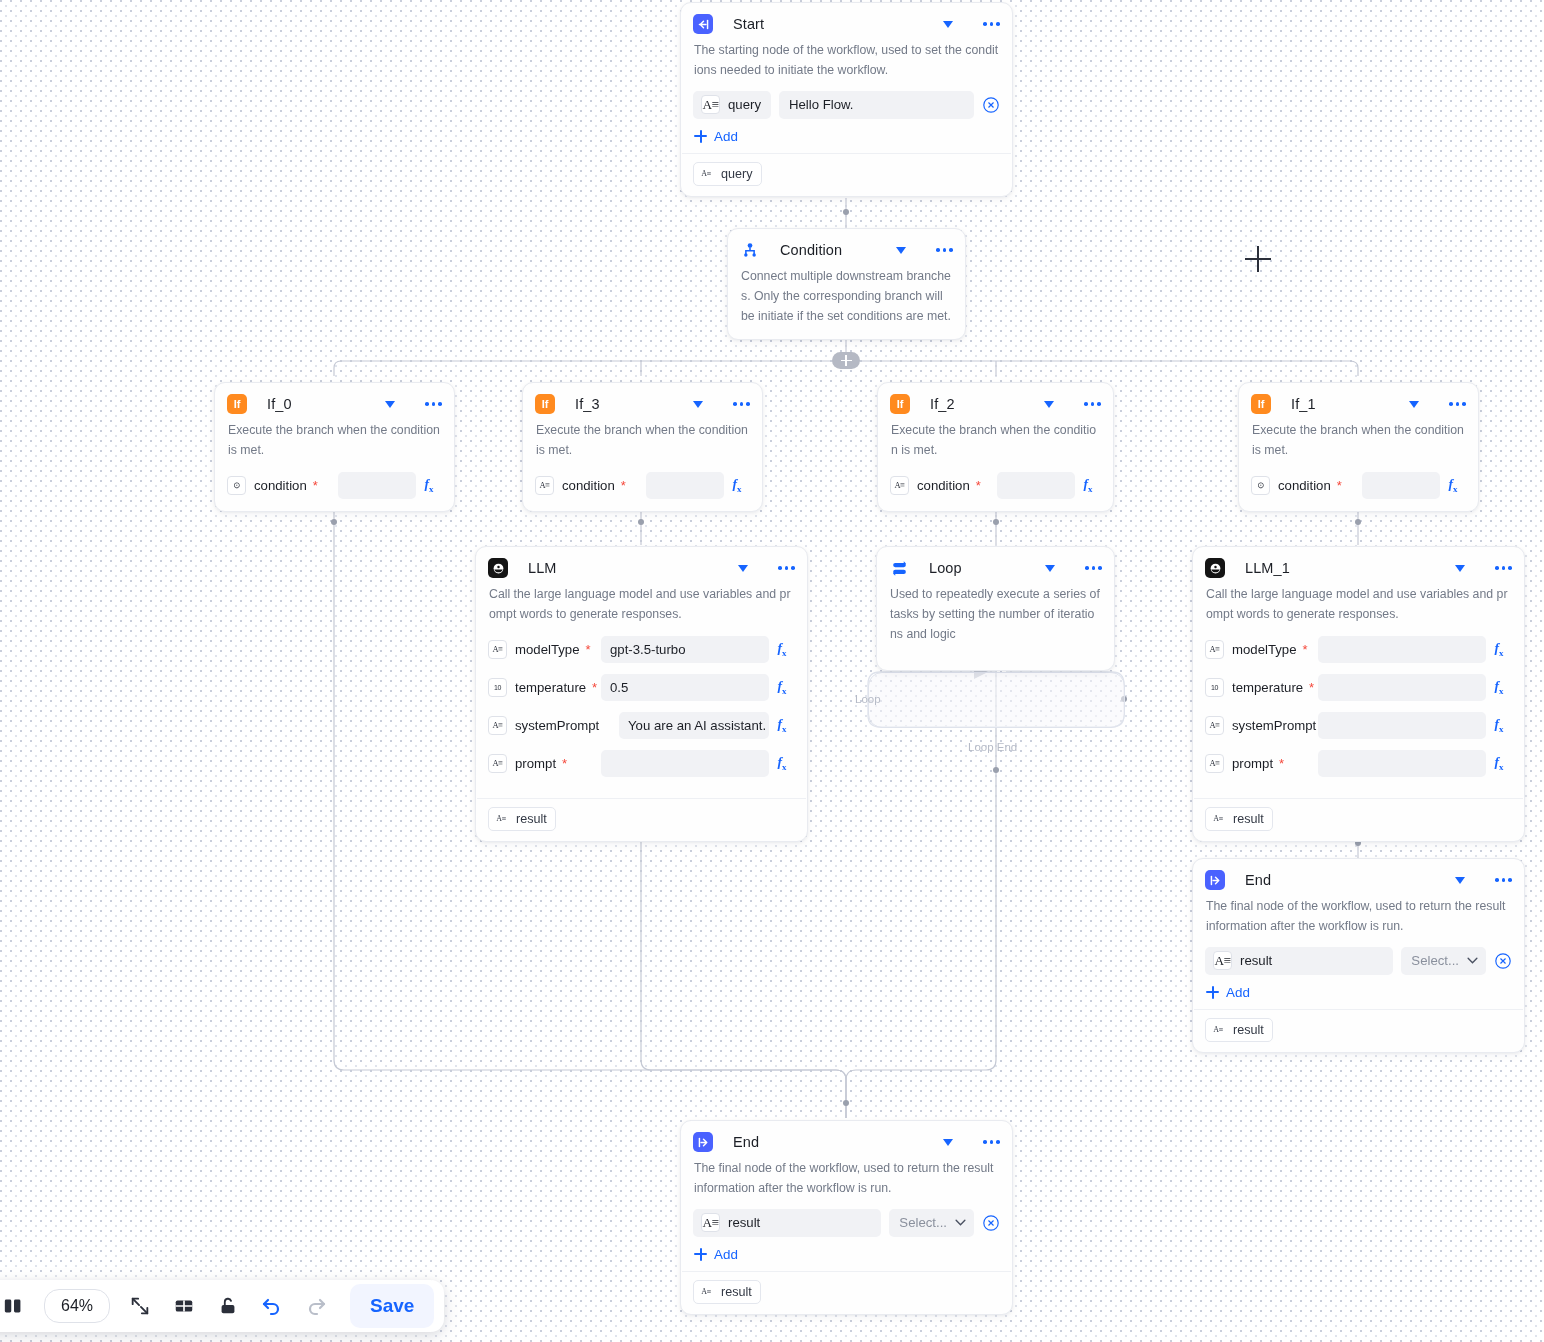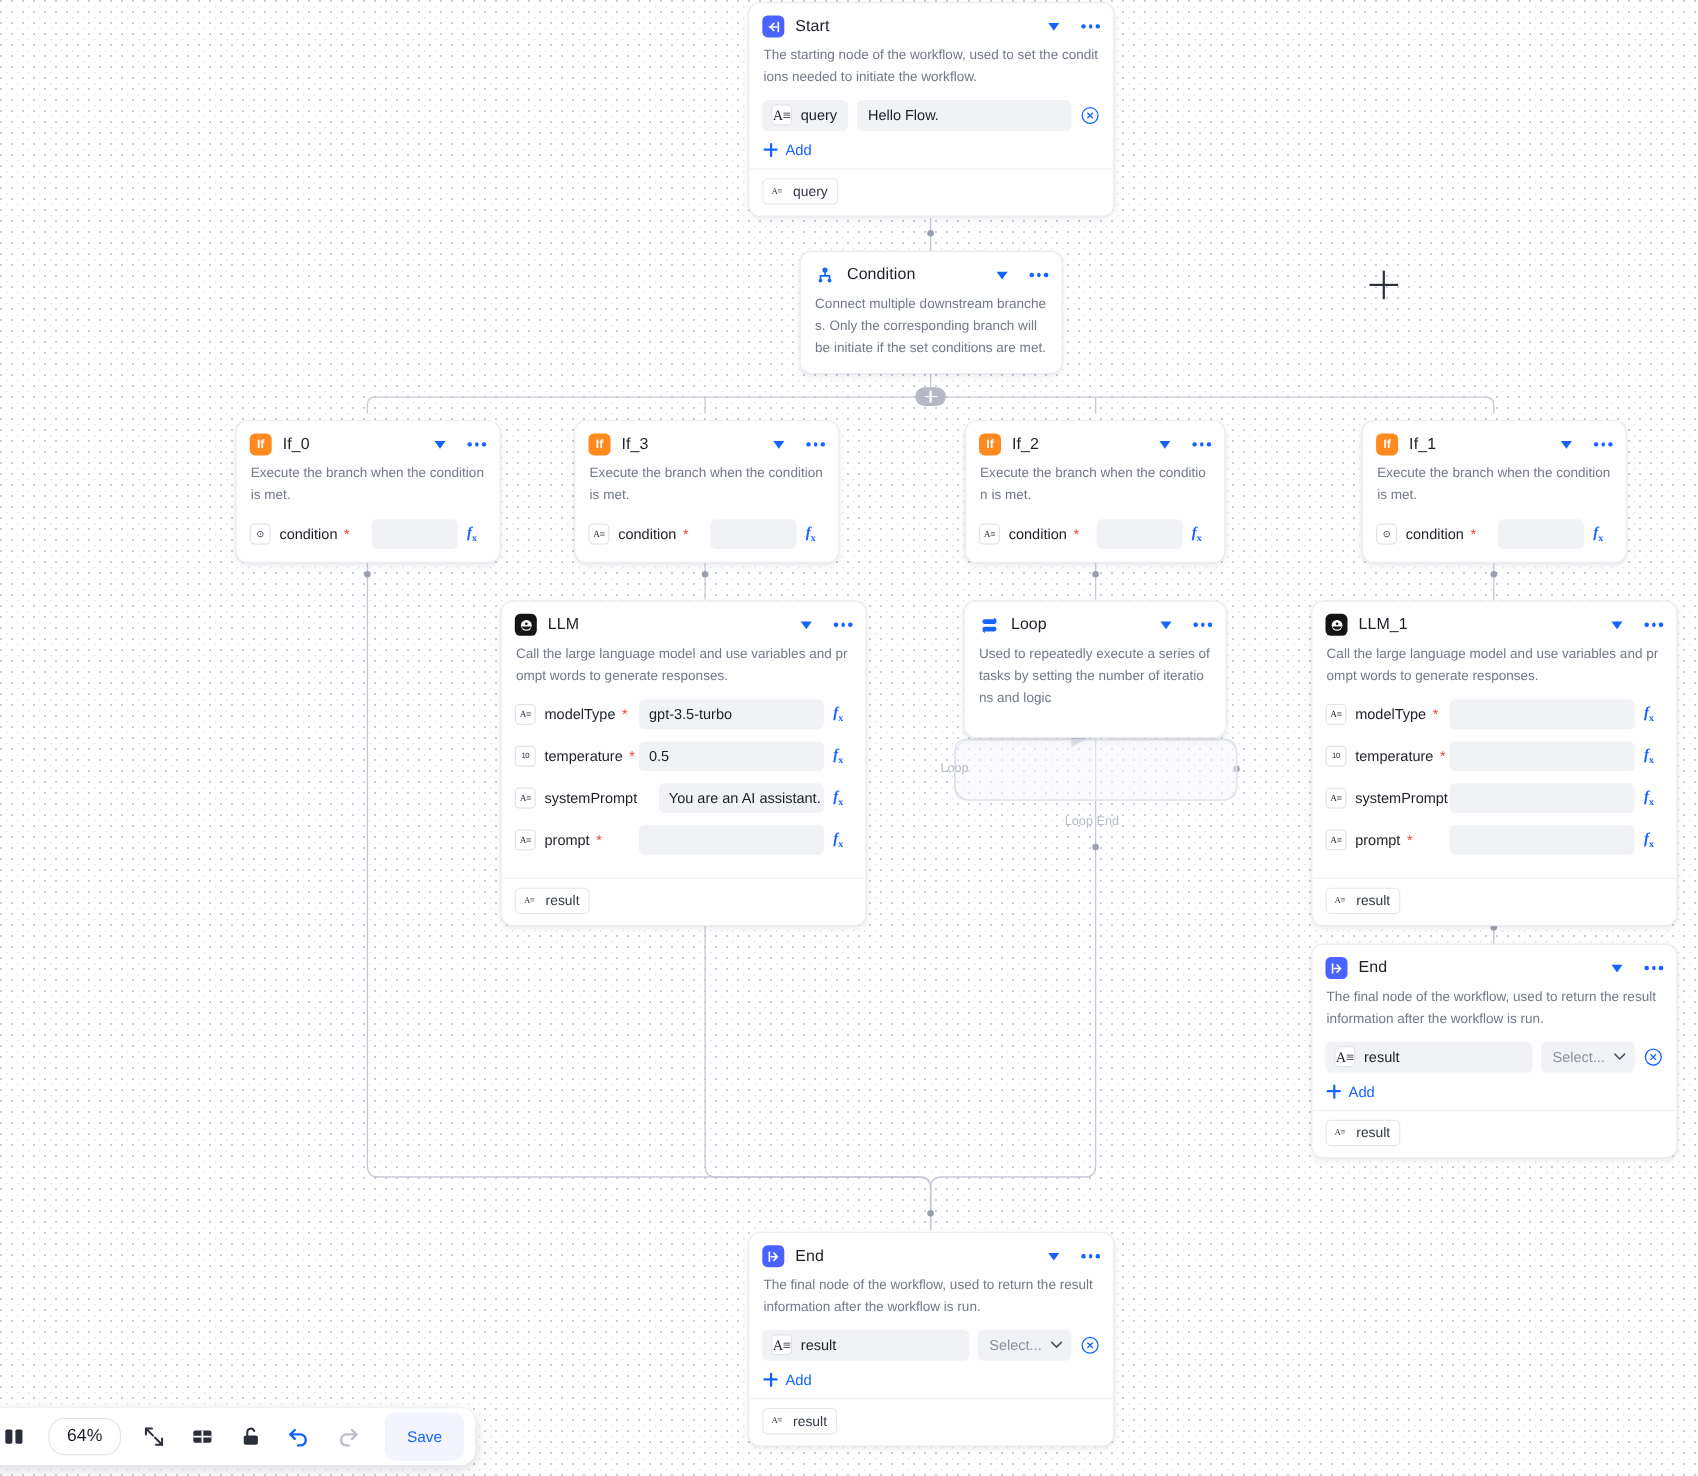--- a/index.html
+++ b/index.html
@@ -23,21 +23,21 @@
   .node {
     position: absolute;
     background: #fefefe;
     border: 1px solid #e9ebf0;
     border-radius: 11px;
     box-shadow: 0 1px 3px rgba(22,30,55,0.055), 0 3px 10px rgba(22,30,55,0.045);
   }
   .node-head {
     display: flex; align-items: center;
     padding: 11px 12px 5px 12px;
-    gap: 10px;
+    gap: 20px;
   }
   .nicon {
     width: 20px; height: 20px; border-radius: 5px;
     display: flex; align-items: center; justify-content: center;
     flex: none;
   }
   .nicon svg { display: block; }
   .ntitle {
     font-size: 14.5px; color: #1c1f26; letter-spacing: .1px;
     flex: 1; white-space: nowrap; overflow: hidden;
@@ -159,23 +159,23 @@
     width: 40px; height: 40px; border-radius: 8px;
     display: flex; align-items: center; justify-content: center; cursor: pointer;
   }
   .zoompill {
     min-width: 66px; height: 34px; border: 1px solid #dfe2e9; border-radius: 15px;
     display: flex; align-items: center; justify-content: center;
     font-size: 16px; color: #1c1f26; cursor: pointer; margin: 0 6px;
   }
   .savebtn {
     height: 44px; padding: 0 20px; border-radius: 10px;
-    background: #f2f5ff; color: #1664ff; font-size: 14px;
+    background: #f2f5ff; color: #1664ff; font-size: 19px;
     display: flex; align-items: center; justify-content: center;
-    cursor: pointer; margin-left: 10px;
+    cursor: pointer; margin-left: 10px; font-weight: bold;
   }
   #watermark {
     position: absolute; right: 24px; bottom: 24px;
     font-size: 26px; color: #9aa0ad; opacity: .72;
     font-family: "DejaVu Sans", sans-serif; letter-spacing: 2px;
     white-space: nowrap;
   }
   .selwrap {
     display: flex; align-items: center; gap: 8px;
     background: #f1f2f5; border-radius: 5px; height: 28px; padding: 0 8px 0 10px;
@@ -393,21 +393,21 @@
         <span class="tbadge">⊙</span>
         <span class="rname">condition</span>
         <span class="req">*</span>
         <span class="spacer"></span>
         <span class="rval" style="width:78px;"></span>
         <span class="fx">f<sub>x</sub></span>
       </div>
     </div>
   </div>
 
-  <div class="node" style="left:455px; top:546px; width:333px;">
+  <div class="node" style="left:475px; top:546px; width:333px;">
     <div class="node-head">
       <span class="nicon" style="background:#141414;">
         <svg width="13" height="13" viewBox="0 0 16 16">
             <circle cx="8" cy="8" r="6" fill="#fff"></circle>
             <path d="M2.8 9.2a5.6 5.6 0 0 0 10.4 0z" fill="#141414"></path>
             <circle cx="8" cy="6.2" r="1.5" fill="#141414"></circle>
           </svg>
       </span>
       <span class="ntitle">LLM</span>
       <span class="caret"></span>

